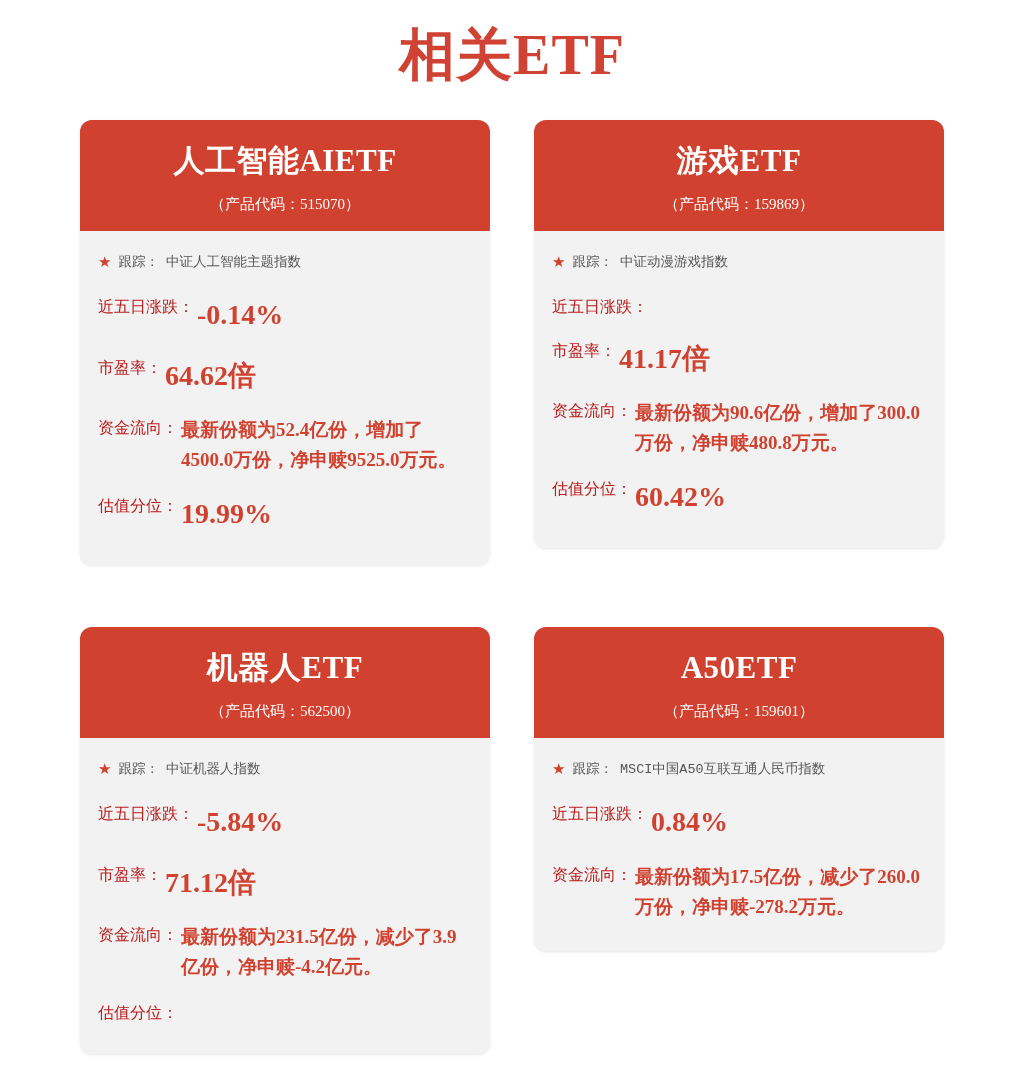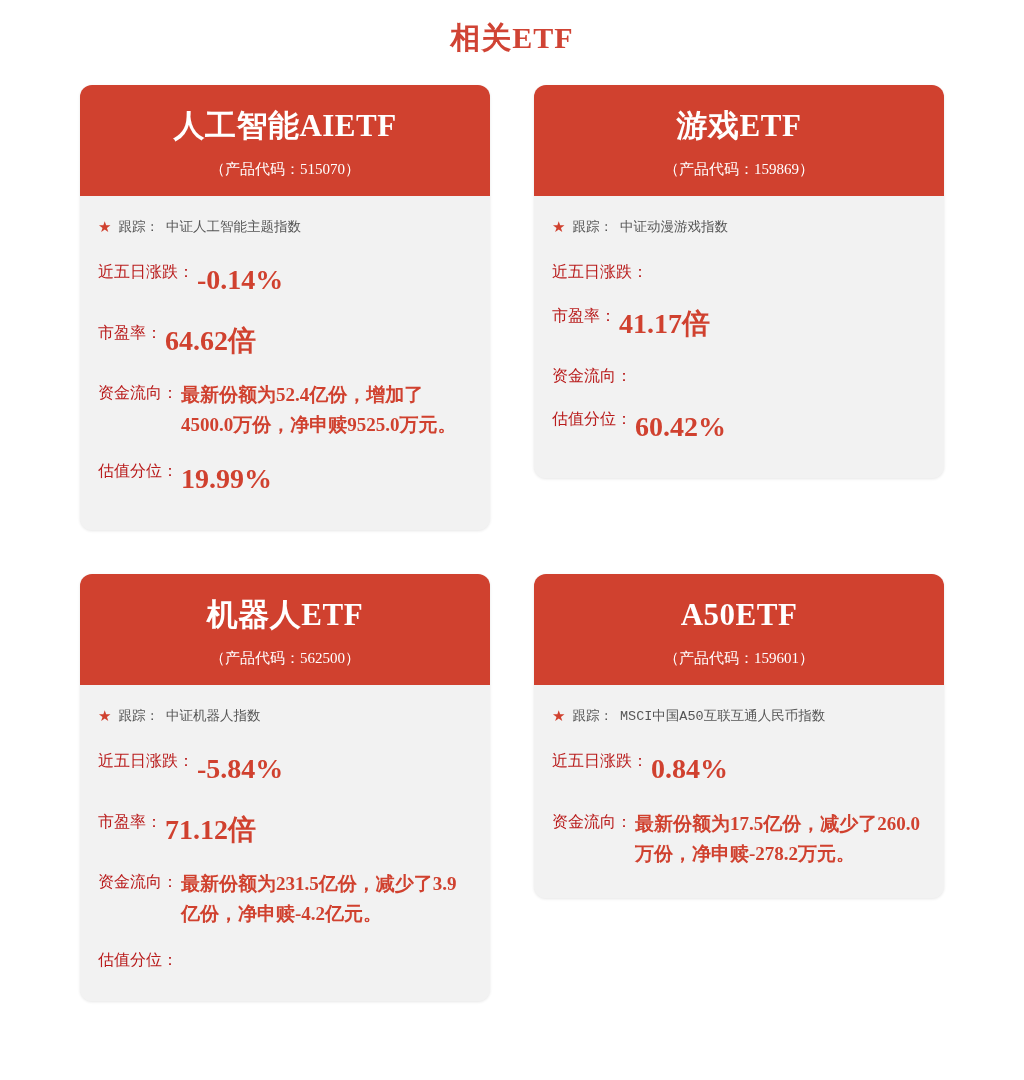--- a/index.html
+++ b/index.html
@@ -13,31 +13,31 @@
     font-family: "Liberation Serif", "DejaVu Serif", serif;
     color: #333333;
   }
   .page {
     width: 1024px;
     box-sizing: border-box;
     padding: 0 80px;
   }
   .page-title {
     text-align: center;
-    font-size: 30px;
+    font-size: 56px;
     font-weight: bold;
     color: #d04334;
     letter-spacing: 1px;
     padding: 18px 0 26px 0;
     margin: 0;
   }
   .grid {
     display: flex;
     flex-wrap: wrap;
-    gap: 44px 44px;
+    gap: 62px 44px;
     align-items: flex-start;
   }
   .card {
     width: 410px;
     box-sizing: border-box;
     border-radius: 12px;
     overflow: hidden;
     background: #f2f2f2;
     box-shadow: 0 1px 3px rgba(0,0,0,0.10);
   }
@@ -157,20 +157,21 @@
         </div>
         <div class="metric">
           <span class="metric-label">近五日涨跌：</span>
         </div>
         <div class="metric">
           <span class="metric-label">市盈率：</span>
           <span class="metric-value">41.17倍</span>
         </div>
         <div class="metric">
           <span class="metric-label">资金流向：</span>
+          <span class="metric-value flow">最新份额为90.6亿份，增加了300.0万份，净申赎480.8万元。</span>
         </div>
         <div class="metric">
           <span class="metric-label">估值分位：</span>
           <span class="metric-value">60.42%</span>
         </div>
       </div>
     </div>
 
     <div class="card">
       <div class="card-head">

